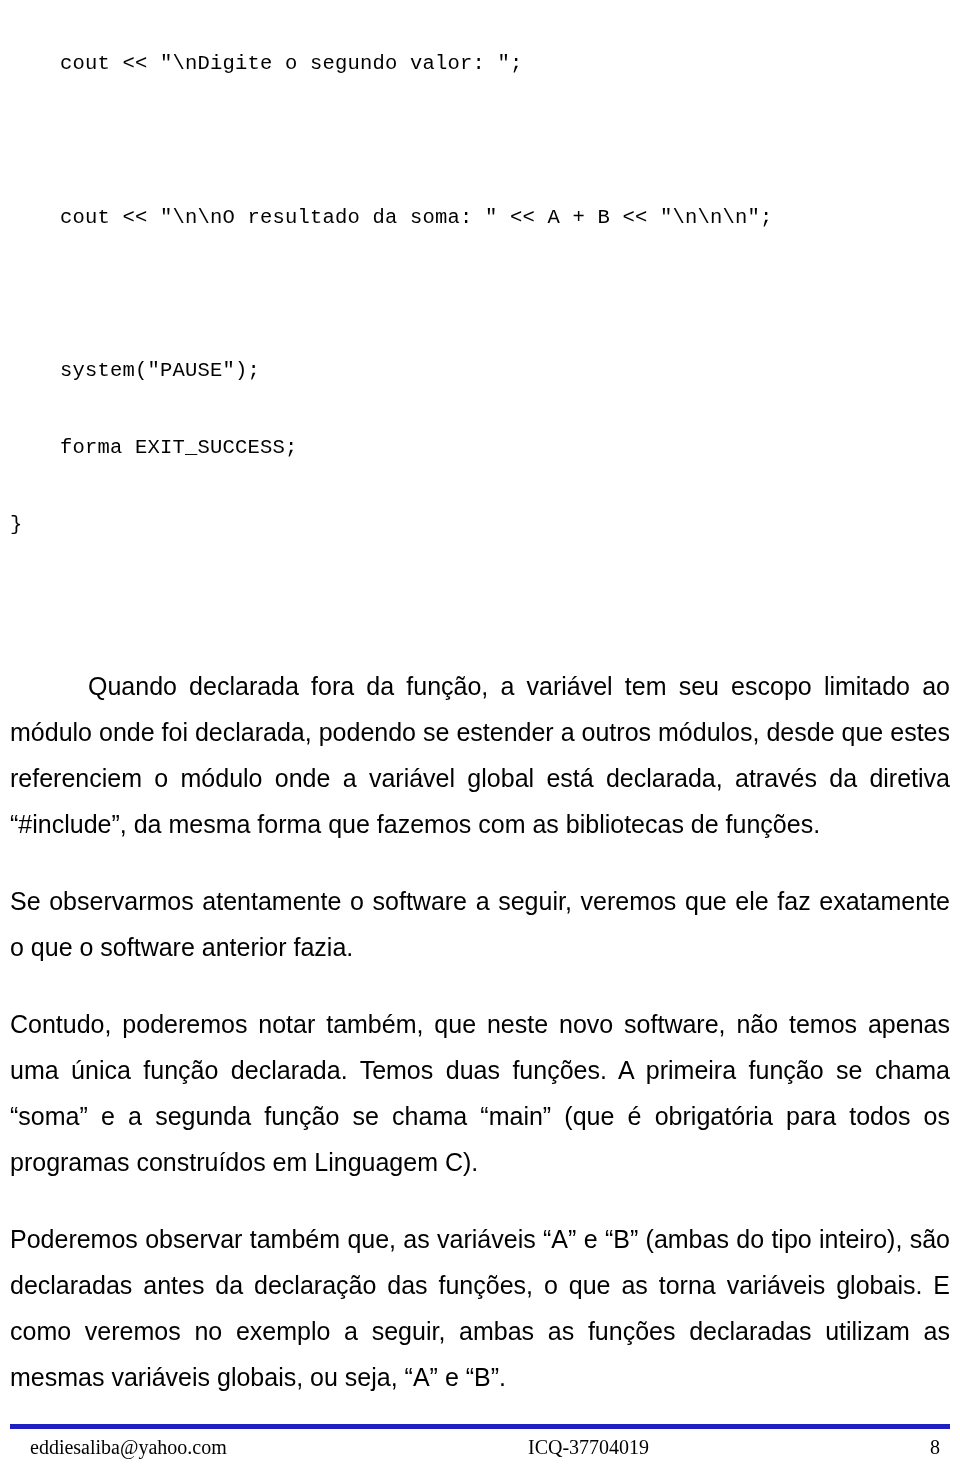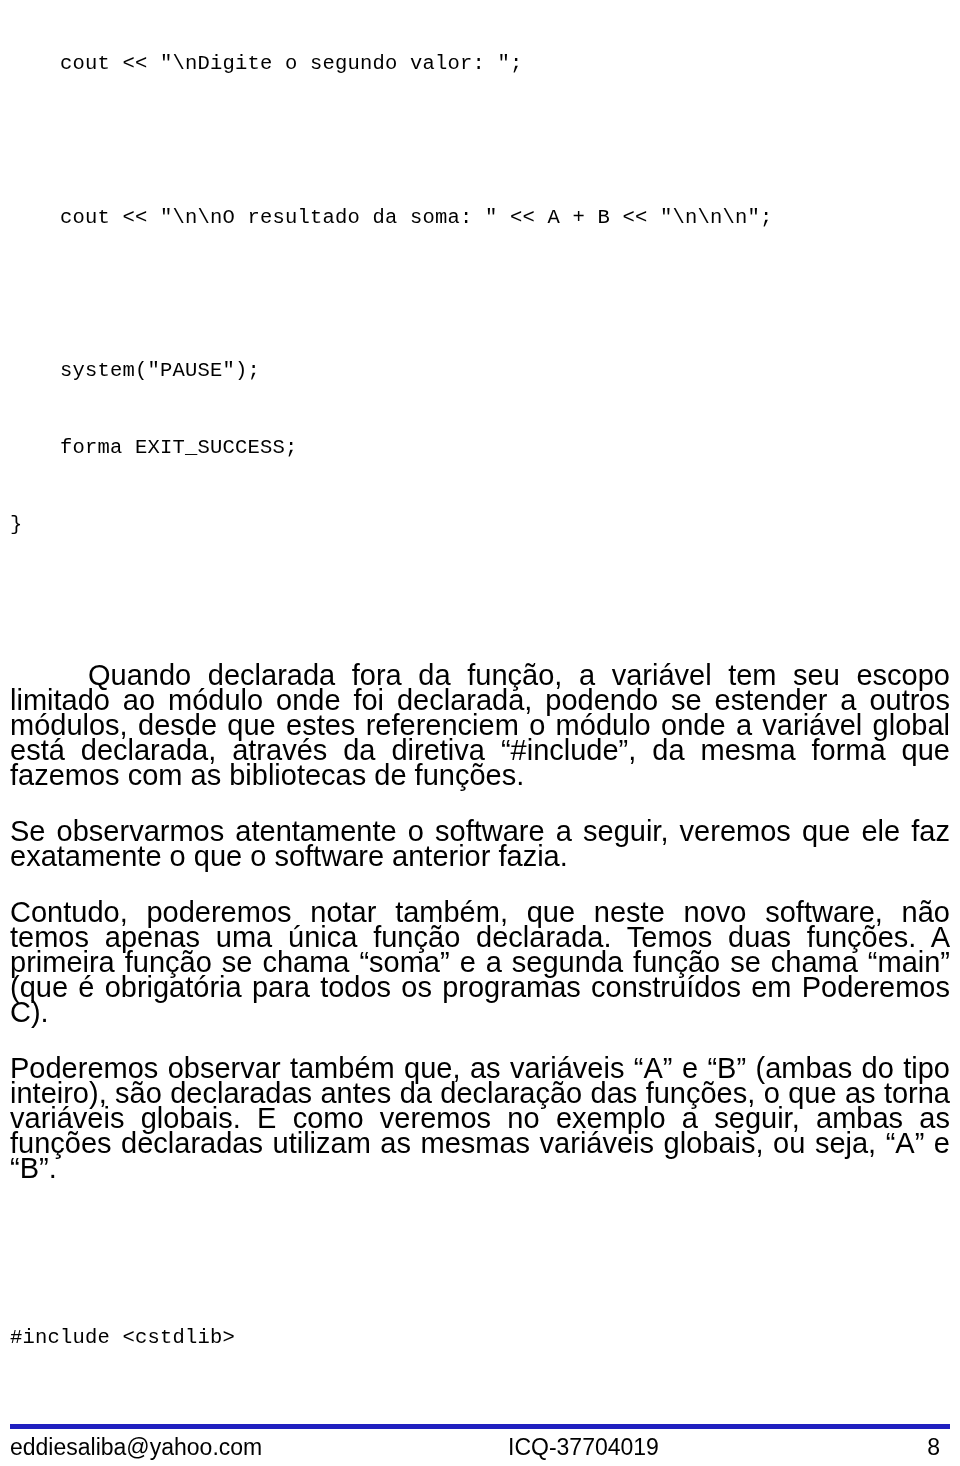--- a/index.html
+++ b/index.html
@@ -45,22 +45,22 @@
   .code-line {
     white-space: pre;
     min-height: 25.6px;
   }
   .code-line.blank {
     height: 25.6px;
   }
 
   
   .para {
-    font-size: 29px;
-    line-height: 25px;
+    font-size: 25px;
+    line-height: 46px;
     text-align: justify;
     text-justify: inter-word;
     margin: 0;
     color: #000000;
   }
   .para.indent::before {
     content: "";
     display: inline-block;
     width: 78px;
   }
@@ -78,24 +78,25 @@
   }
   .footer-rule {
     height: 5px;
     background: #2020C0;
     width: 940px;
   }
   .footer-row {
     position: relative;
     height: 34px;
     margin-top: 3px;
-    font-family: Liberation Sans, sans-serif;
-    font-size: 23px;
+    font-family: Liberation Serif, serif;
+    font-size: 20px;
     line-height: 30px;
     color: #000000;
+    margin-left: 20px;
   }
   .footer-email {
     position: absolute;
     left: 0;
     top: 0;
   }
   .footer-icq {
     position: absolute;
     left: 498px;
     top: 0;
@@ -127,21 +128,21 @@
     <div class="spacer-sm"></div>
 
     <p class="para indent">Quando declarada fora da função, a variável tem seu escopo limitado ao módulo onde foi declarada, podendo se estender a outros módulos, desde que estes referenciem o módulo onde a variável global está declarada, através da diretiva “#include”, da mesma forma que fazemos com as bibliotecas de funções.</p>
 
     <div class="spacer-md"></div>
 
     <p class="para">Se observarmos atentamente o software a seguir, veremos que ele faz exatamente o que o software anterior fazia.</p>
 
     <div class="spacer-md"></div>
 
-    <p class="para">Contudo, poderemos notar também, que neste novo software, não temos apenas uma única função declarada. Temos duas funções. A primeira função se chama “soma” e a segunda função se chama “main” (que é obrigatória para todos os programas construídos em Poderemos C).</p>
+    <p class="para">Contudo, poderemos notar também, que neste novo software, não temos apenas uma única função declarada. Temos duas funções. A primeira função se chama “soma” e a segunda função se chama “main” (que é obrigatória para todos os programas construídos em Linguagem C).</p>
 
     <div class="spacer-md"></div>
 
     <p class="para">Poderemos observar também que, as variáveis “A” e “B” (ambas do tipo inteiro), são declaradas antes da declaração das funções, o que as torna variáveis globais. E como veremos no exemplo a seguir, ambas as funções declaradas utilizam as mesmas variáveis globais, ou seja, “A” e “B”.</p>
 
     <div class="spacer-md"></div>
 
 
     <div class="spacer-lg"></div>
     <div class="spacer-sm"></div>

